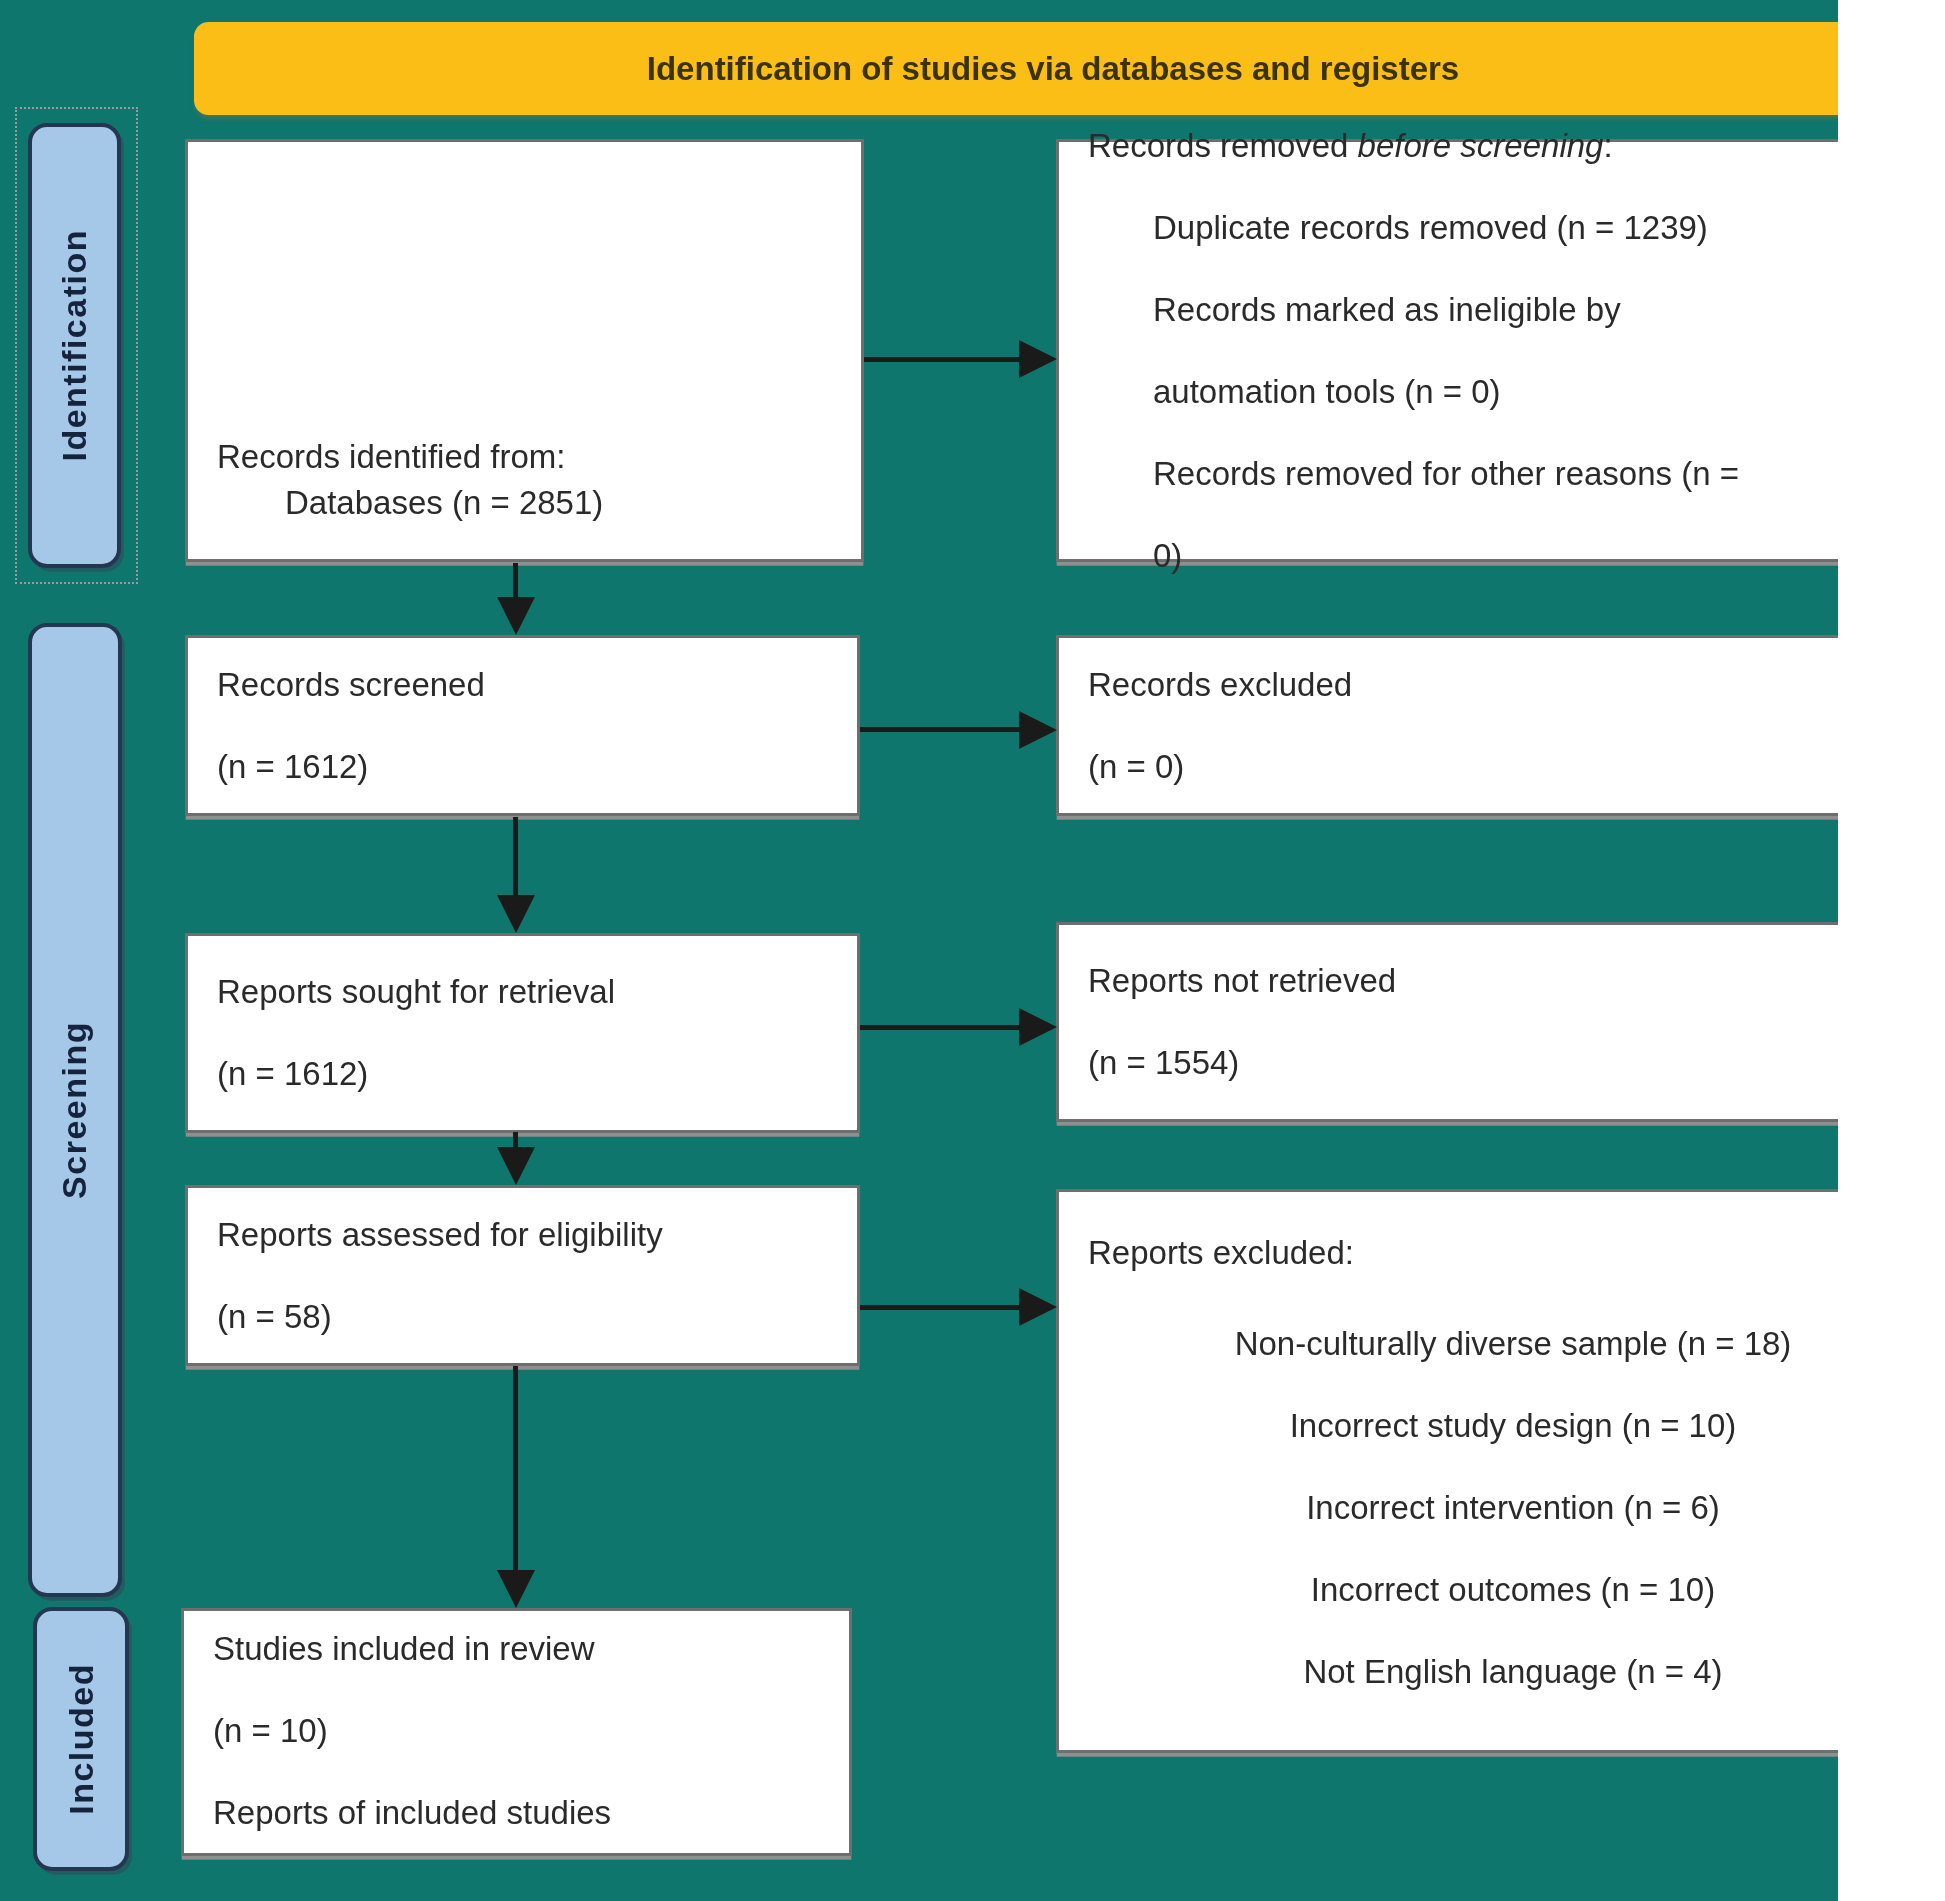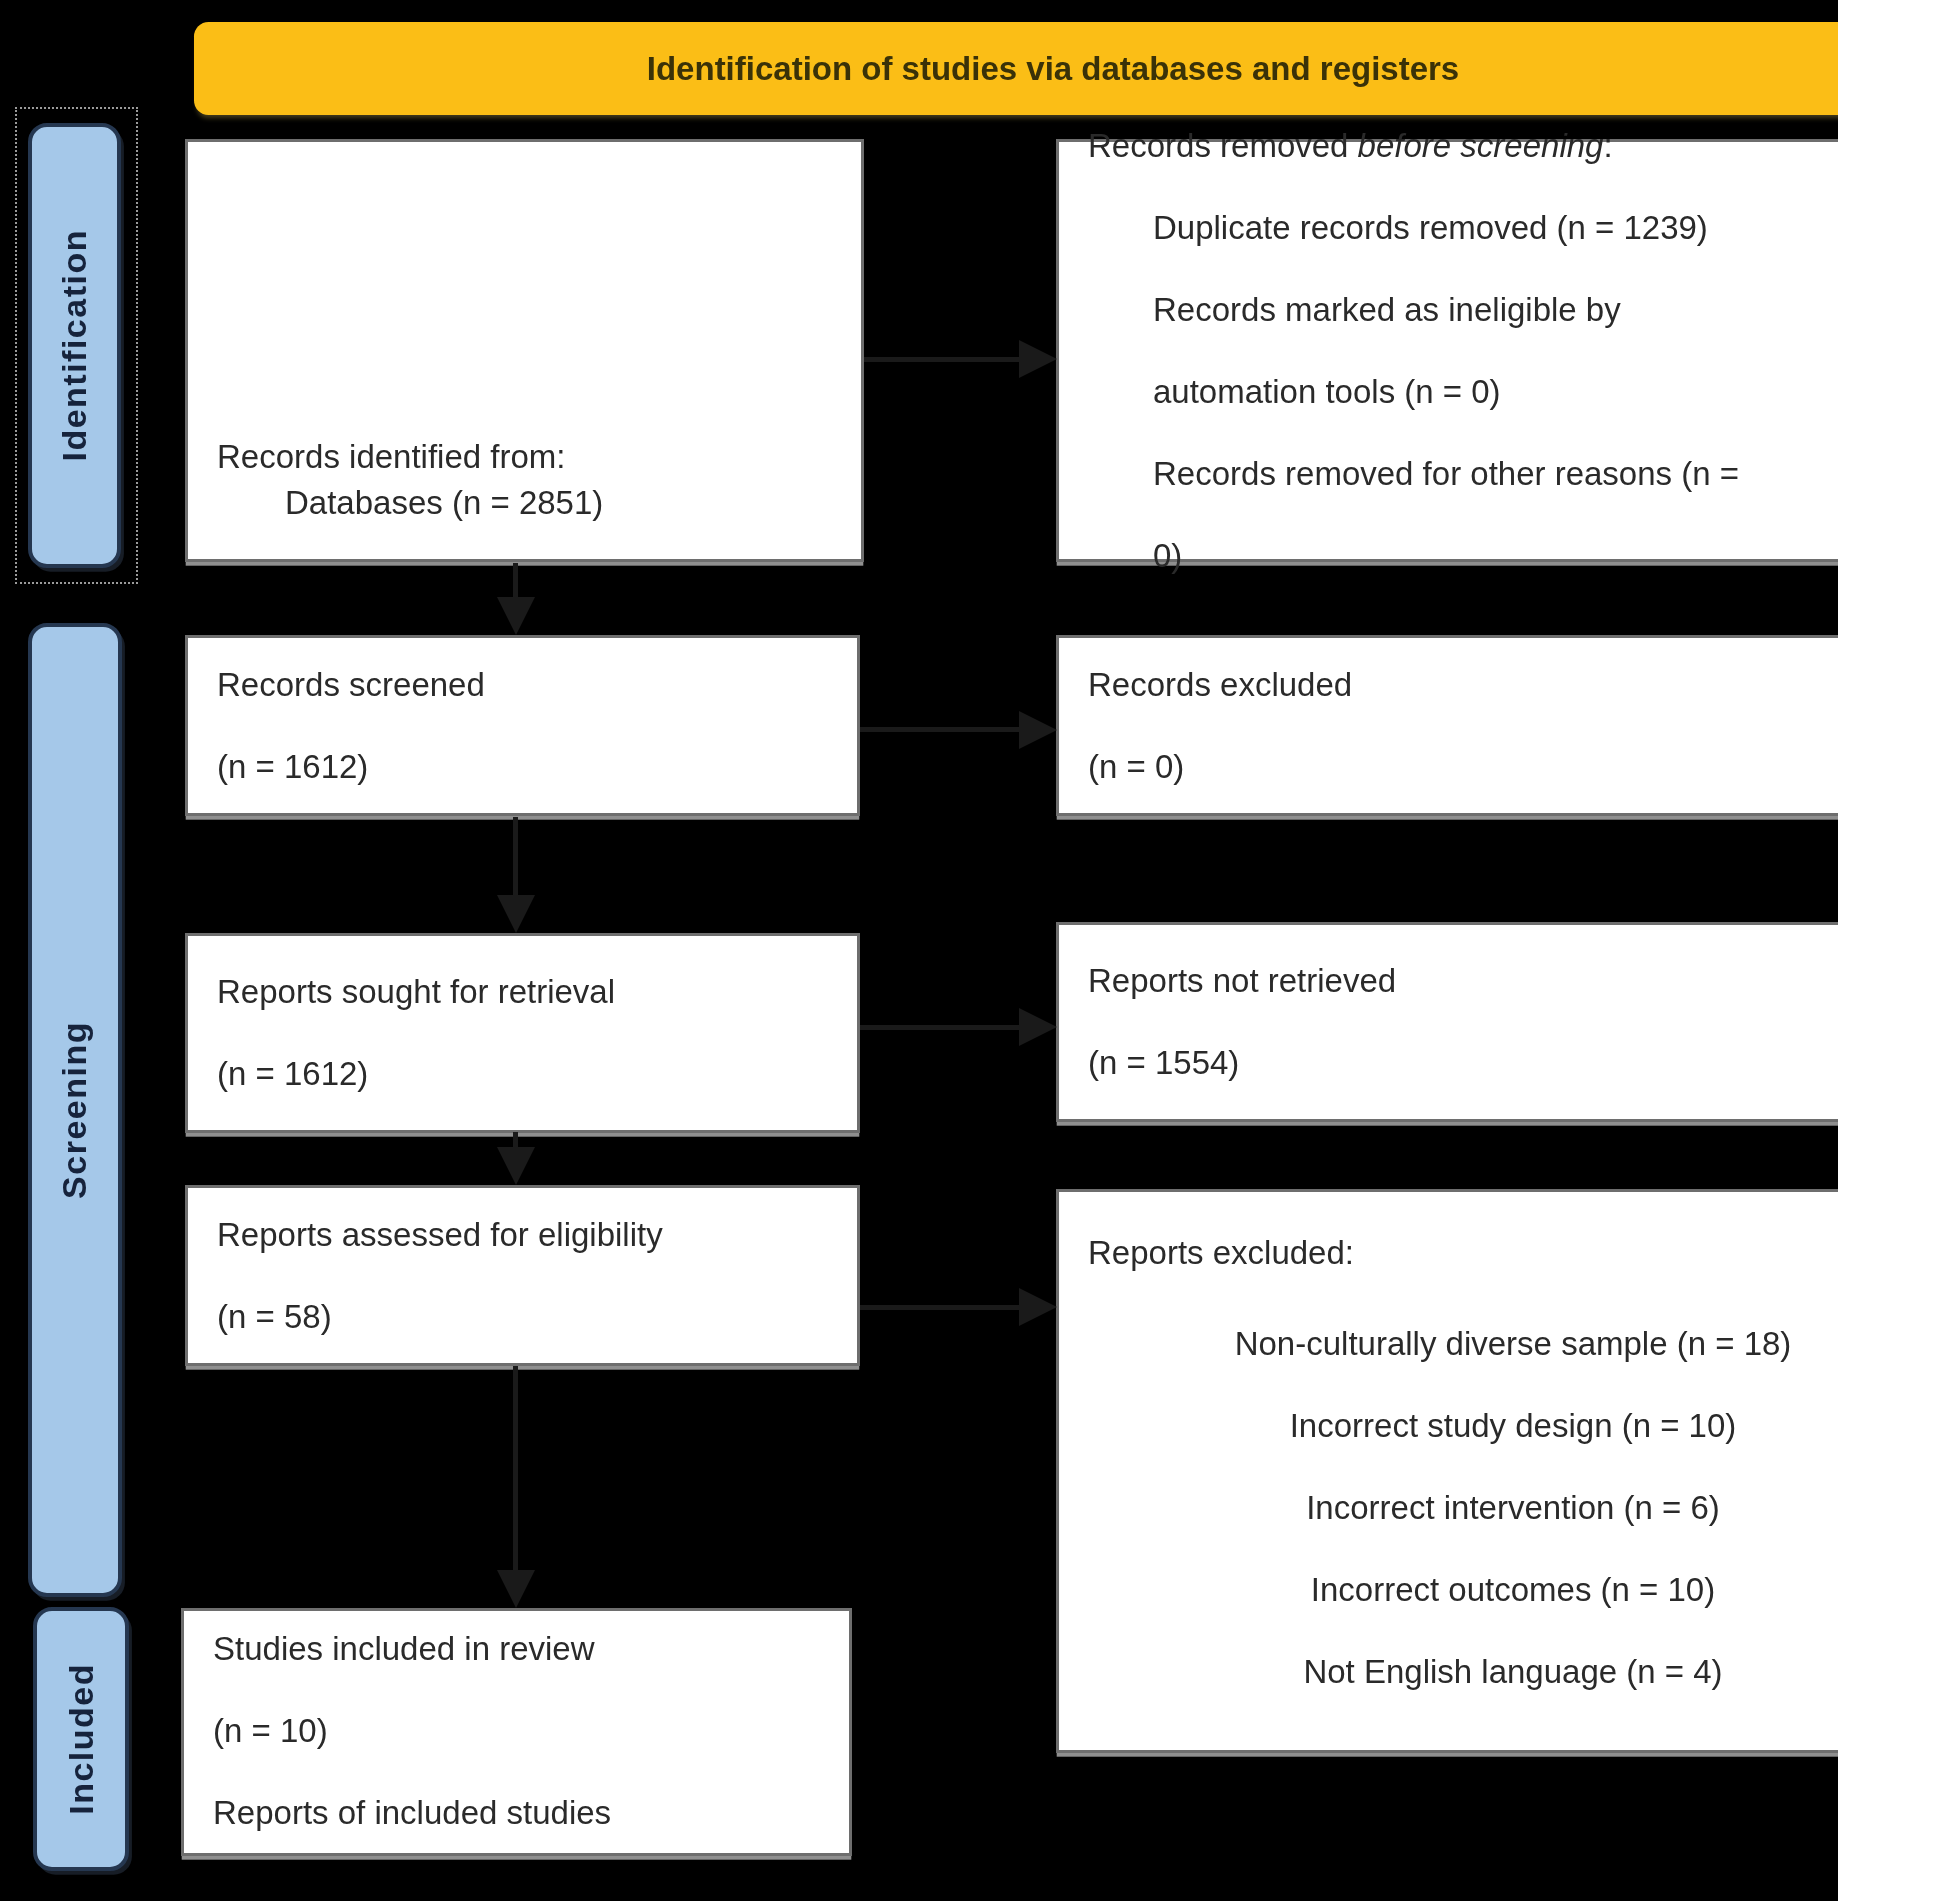--- a/index.html
+++ b/index.html
@@ -1,19 +1,19 @@
 <!DOCTYPE html>
 <html style="--banner-bg: #FBBE16; --banner-text: #3A3208; --stage-bg: #A5C8E9; --stage-border: #253750; --stage-text: #16233C; --box-border: #6E6E6E; --box-text: #2A2A2A; --arrow: #1A1A1A; --frame-dotted: #9B9B9B;font-size:11.6px"><head>
 <meta charset="utf-8">
 <style>
   html, body { margin:0; padding:0; background:#ffffff; }
   .canvas {
     position:relative;
     width:1838px; height:1902px;
-    background:#000000;
+    background:#0f766e;
     font-family:"Liberation Sans", sans-serif;
     color:var(--box-text, #2a2a2a);
     overflow:hidden;
   }
 
   
   .banner {
     position:absolute; left:194px; top:22px; width:1718px; height:93px;
     background:var(--banner-bg, #fbbe16);
     border-radius:14.5px;

